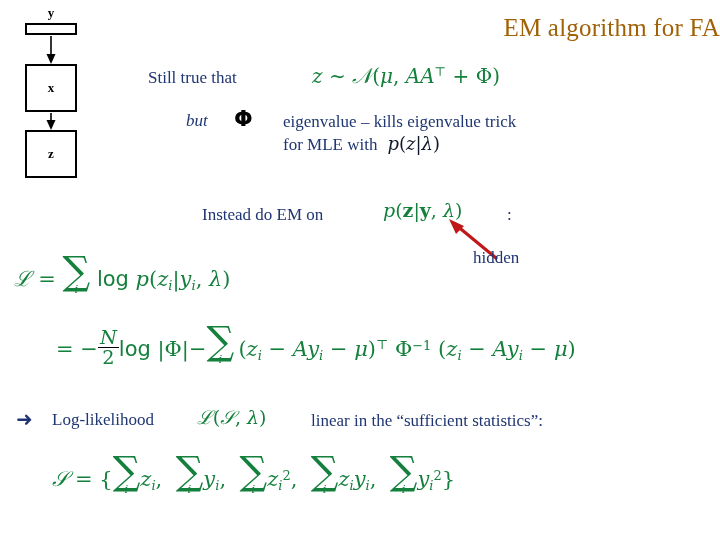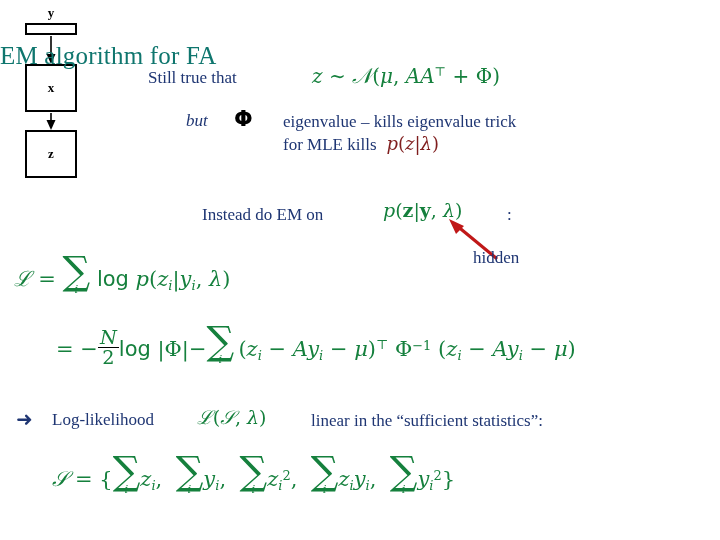--- a/index.html
+++ b/index.html
@@ -47,25 +47,24 @@
     align-items: center;
     justify-content: center;
     font-family: "Liberation Serif", "DejaVu Serif", serif;
     font-weight: bold;
     font-size: 13px;
   }
 
   
   #title {
     left: 0; top: 14px; width: 720px;
-    text-align: left;
+    text-align: right;
     font-size: 25px;
-    color: #0f766e;
+    color: #a16207;
     letter-spacing: 0.2px;
-    margin-top: 28px;
   }
 
   
   .blue {
     color: #1F3673;
   }
   .txt {
     font-size: 17px;
     line-height: 1.18;
     white-space: nowrap;
@@ -192,22 +191,22 @@
   <span>z</span><span class="op">&nbsp;</span><span class="op">∼</span>&nbsp;<span class="scr" style="font-size:1.05em">𝒩</span><span class="op">(</span><span>μ</span><span class="op">,&nbsp;</span><span>AA</span><sup class="tp">⊤</sup>&nbsp;<span class="op">+</span>&nbsp;<span class="op">Φ</span><span class="op">)</span>
 </div>
 
 <div class="abs txt blue" id="but-label">but</div>
 
 <div class="abs" id="phi-bold">Φ</div>
 
 <div class="abs txt blue" id="aniso">eigenvalue – kills eigenvalue trick</div>
 
 <div class="abs txt blue" id="mle-line">
-  <span>for MLE kills</span>
-  <span class="math" style="color:#7f1d1d; font-size:18px;">&nbsp;<span>p</span><span class="op">(</span><span>z</span><span class="op">|</span><span>λ</span><span class="op">)</span></span>
+  <span>for MLE with</span>
+  <span class="math" style="color:#0f172a; font-size:18px;">&nbsp;<span>p</span><span class="op">(</span><span>z</span><span class="op">|</span><span>λ</span><span class="op">)</span></span>
 </div>
 
 <div class="abs txt blue" id="instead">Instead do EM on</div>
 
 <div class="abs math" id="eq-pzy">
   <span>p</span><span class="op">(</span><span class="up" style="font-weight:bold">z</span><span class="op">|</span><span class="up" style="font-weight:bold">y</span><span class="op">,</span>&nbsp;<span>λ</span><span class="op">)</span>
 </div>
 
 <div class="abs" id="colon">:</div>
 

